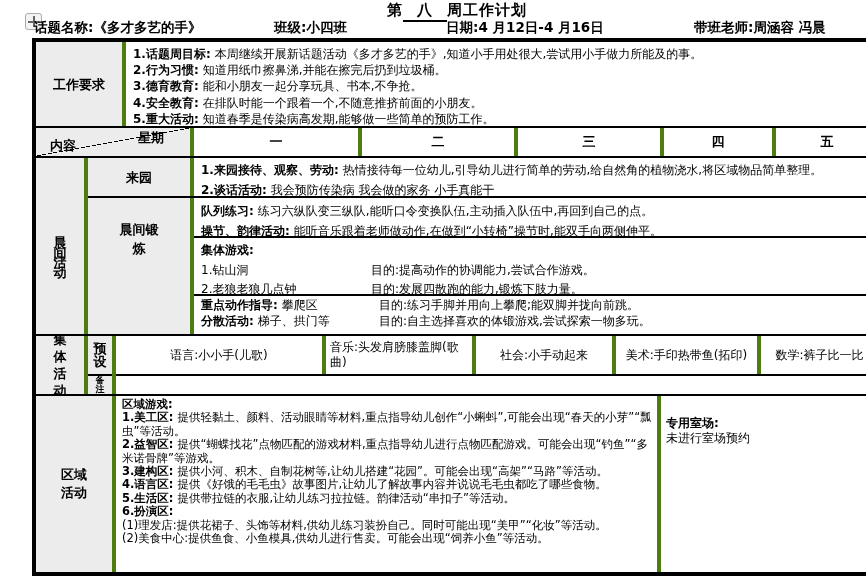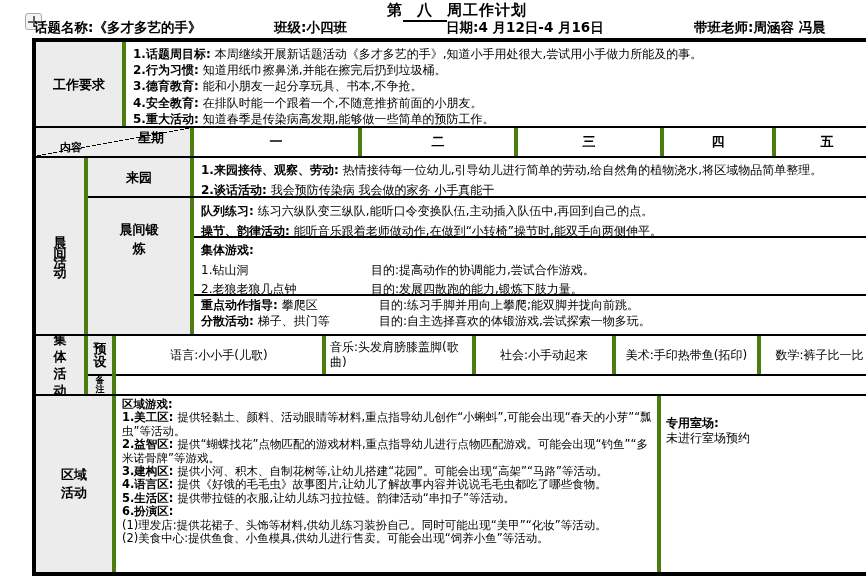--- a/index.html
+++ b/index.html
@@ -34,21 +34,21 @@
   .bR { border-right:4px solid #4d7c0f; }
   .c { overflow:hidden; }
   .label { background:#ececec; display:flex; align-items:center; justify-content:center;
     font-weight:bold; font-size:13px; text-align:center; line-height:17px; }
   .content { padding:3px 6px 0 7px; font-size:12px; background:#fff; }
 
   
   .diag { position:relative; width:158px; background:#ececec;
     background-image:linear-gradient(to bottom right, transparent 49.3%, #000 49.3%, #000 50.7%, transparent 50.7%); }
   .diag .tr { position:absolute; top:1px; right:26px; font-weight:bold; font-size:13px;font-family:Liberation Mono, monospace; }
-  .diag .bl { position:absolute; bottom:1px; left:24px; font-weight:bold; font-size:11px; }
+  .diag .bl { position:absolute; bottom:1px; left:14px; font-weight:bold; font-size:13px; }
   .daycell { display:flex; align-items:center; justify-content:center; font-size:13px; font-weight:bold; }
 
   .vertlabel { writing-mode:vertical-rl; text-orientation:upright; letter-spacing:10px;
     display:flex; align-items:center; justify-content:center; font-weight:bold; font-size:13px; }
   .goalrow { display:flex; }
   .goalrow .gname { flex:0 0 170px; }
   .keyrow .gname2 { flex:0 0 178px; }
   .subj { display:flex; align-items:center; justify-content:center; text-align:left;
     font-size:12px; padding:2px 4px; line-height:15px; }
   .lh19 { line-height:19.5px; } .lh20 { line-height:20px; } .lh16 { line-height:16px; }

